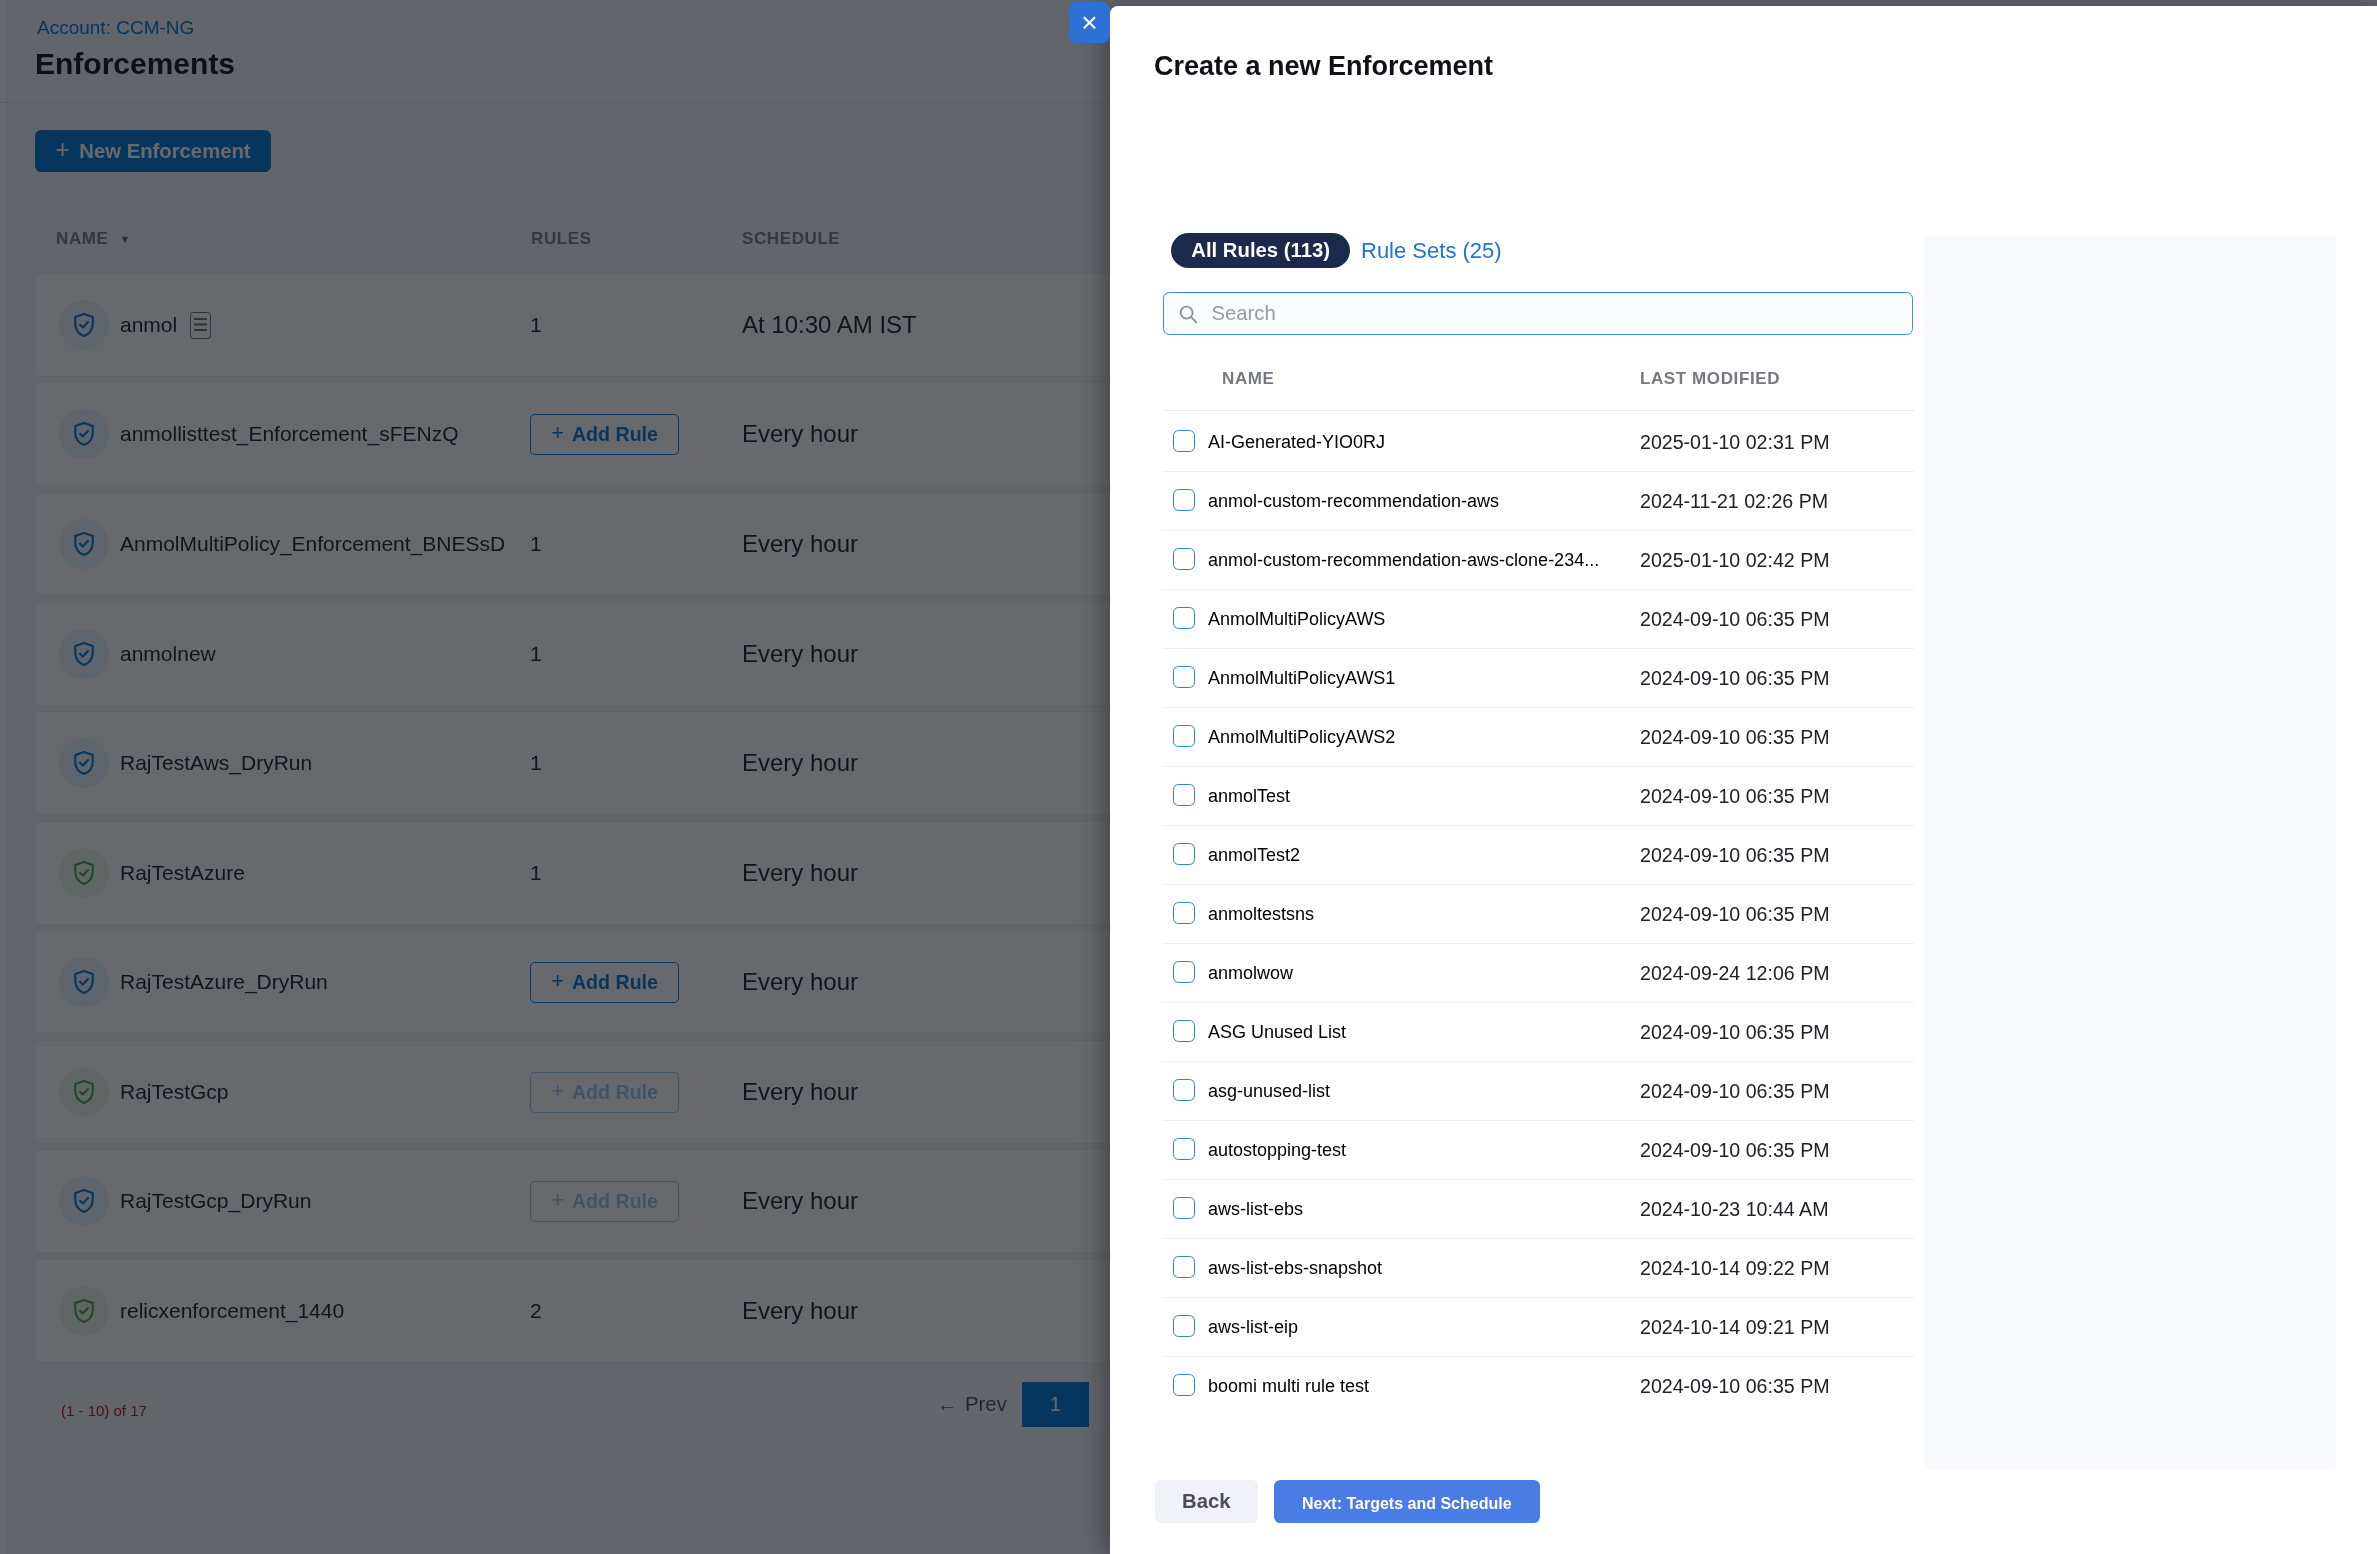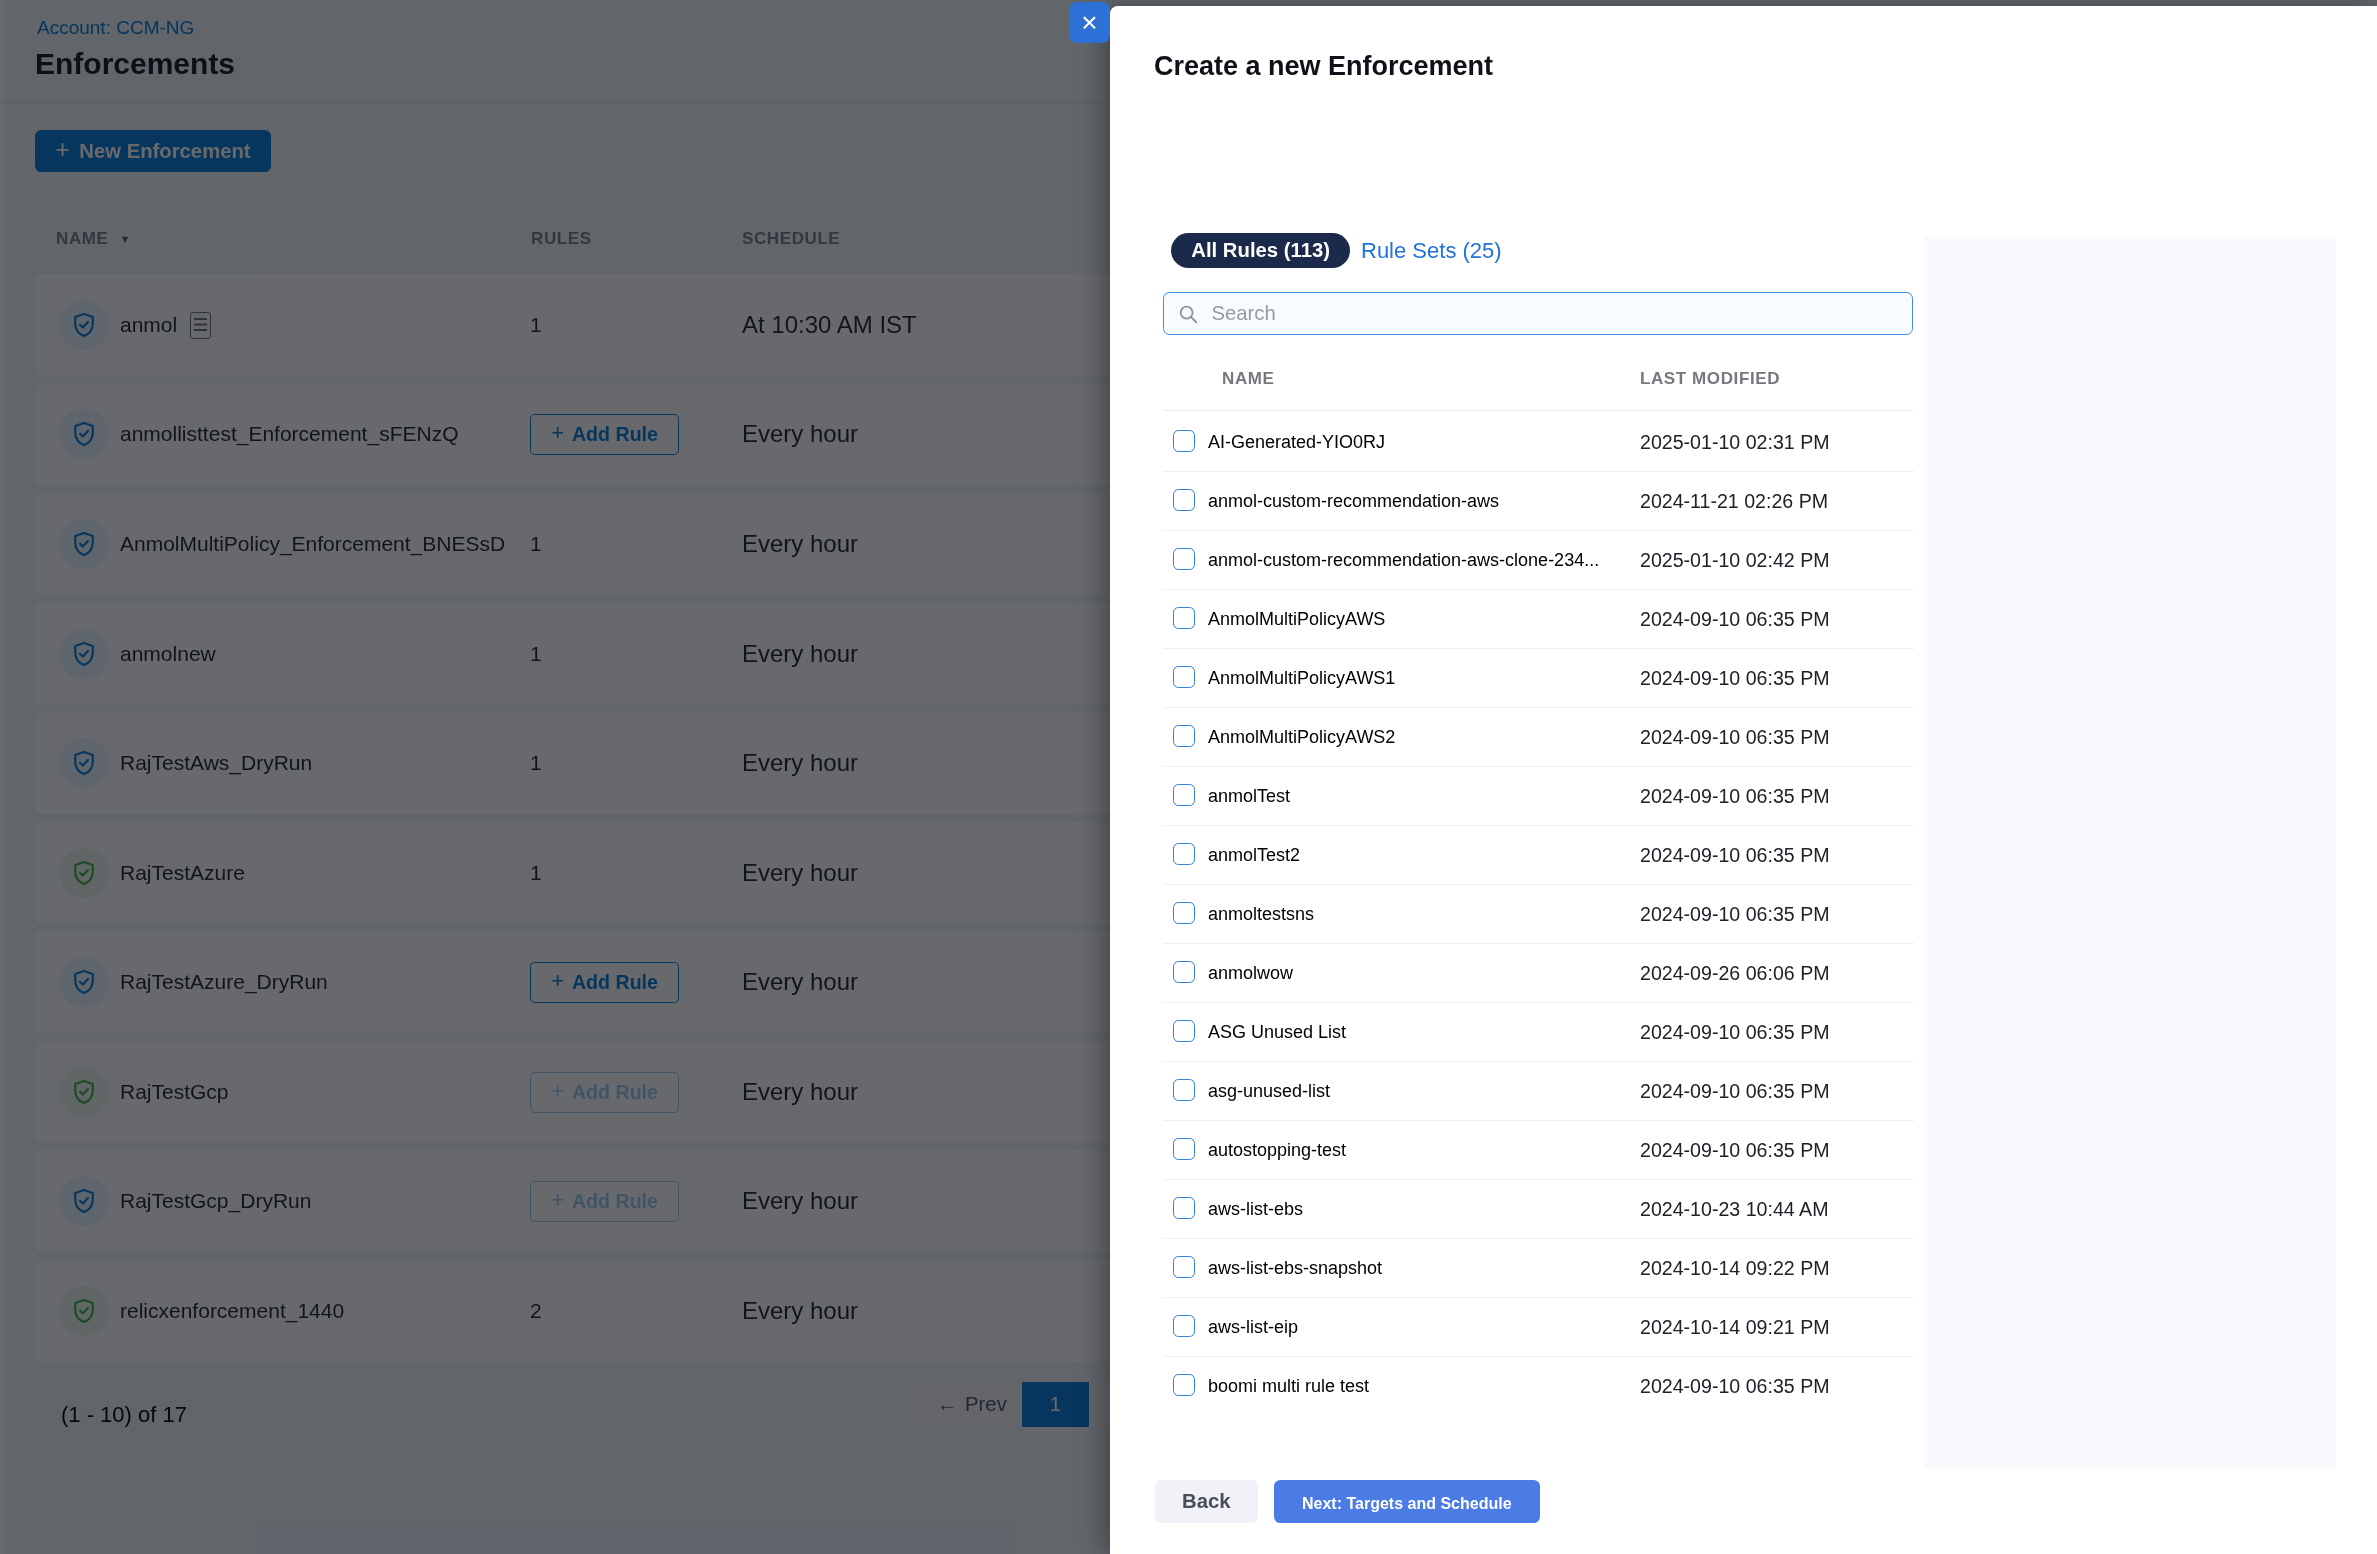--- a/index.html
+++ b/index.html
@@ -44,21 +44,21 @@
   .doc-icon{width:19px;height:25px;border:1.6px solid #70727B;border-radius:3.1px;position:relative;flex:0 0 auto;}
   .doc-icon::before{content:"";position:absolute;left:3.1px;right:3.1px;top:5.5px;height:1.6px;background:#70727B;box-shadow:0 5.5px 0 #70727B,0 11px 0 #70727B;}
   .rules-cell{position:absolute;left:495px;top:0;height:102px;display:flex;align-items:center;font-size:21px;color:#1F2129;}
   .add-rule-btn{
     height:41px;padding:0 20.3px;border:1.6px solid #0278D5;border-radius:4.7px;background:transparent;
     color:#0278D5;font-size:19.6px;font-weight:700;font-family:inherit;display:flex;align-items:center;gap:7.8px;cursor:pointer;
   }
   .add-rule-btn .plus{font-size:22px;font-weight:400;margin-top:-1.6px;}
   .add-rule-btn.disabled{opacity:.4;cursor:default;}
   .schedule-cell{position:absolute;left:707px;top:0;height:102px;display:flex;align-items:center;font-size:24px;color:#1F2129;}
-  .pagination-text{position:absolute;left:61px;top:1402px;font-size:22px;color:#000000;}
+  .pagination-text{position:absolute;left:61px;top:1402px;font-size:15px;color:#b91c1c;}
   .pagination-pill{position:absolute;left:912px;top:1382px;width:231px;height:45px;background:#F7F8FB;border-radius:12.5px;}
   .prev-btn{position:absolute;left:19px;top:0;height:45px;display:flex;align-items:center;gap:7.8px;
     font-size:20.3px;color:#4E505B;background:none;border:none;font-family:inherit;cursor:pointer;}
   .page-1-btn{position:absolute;left:110px;top:0;width:67px;height:45px;background:#0278D5;border:none;
     color:#fff;font-size:20.3px;font-family:inherit;display:flex;align-items:center;justify-content:center;cursor:pointer;}
   
   .overlay{position:absolute;inset:0;background:rgba(9,13,20,0.62);}
   
   .drawer{
     position:absolute;left:1110px;top:6.3px;width:1268px;height:1548px;background:#FFFFFF;
@@ -427,21 +427,21 @@
 
   <div class="rule-row">
     <div class="rule-checkbox"></div>
     <div class="rule-name">anmoltestsns</div>
     <div class="rule-date">2024-09-10 06:35 PM</div>
   </div>
 
   <div class="rule-row">
     <div class="rule-checkbox"></div>
     <div class="rule-name">anmolwow</div>
-    <div class="rule-date">2024-09-26 06:06 PM</div>
+    <div class="rule-date">2024-09-24 12:06 PM</div>
   </div>
 
   <div class="rule-row">
     <div class="rule-checkbox"></div>
     <div class="rule-name">ASG Unused List</div>
     <div class="rule-date">2024-09-10 06:35 PM</div>
   </div>
 
   <div class="rule-row">
     <div class="rule-checkbox"></div>

